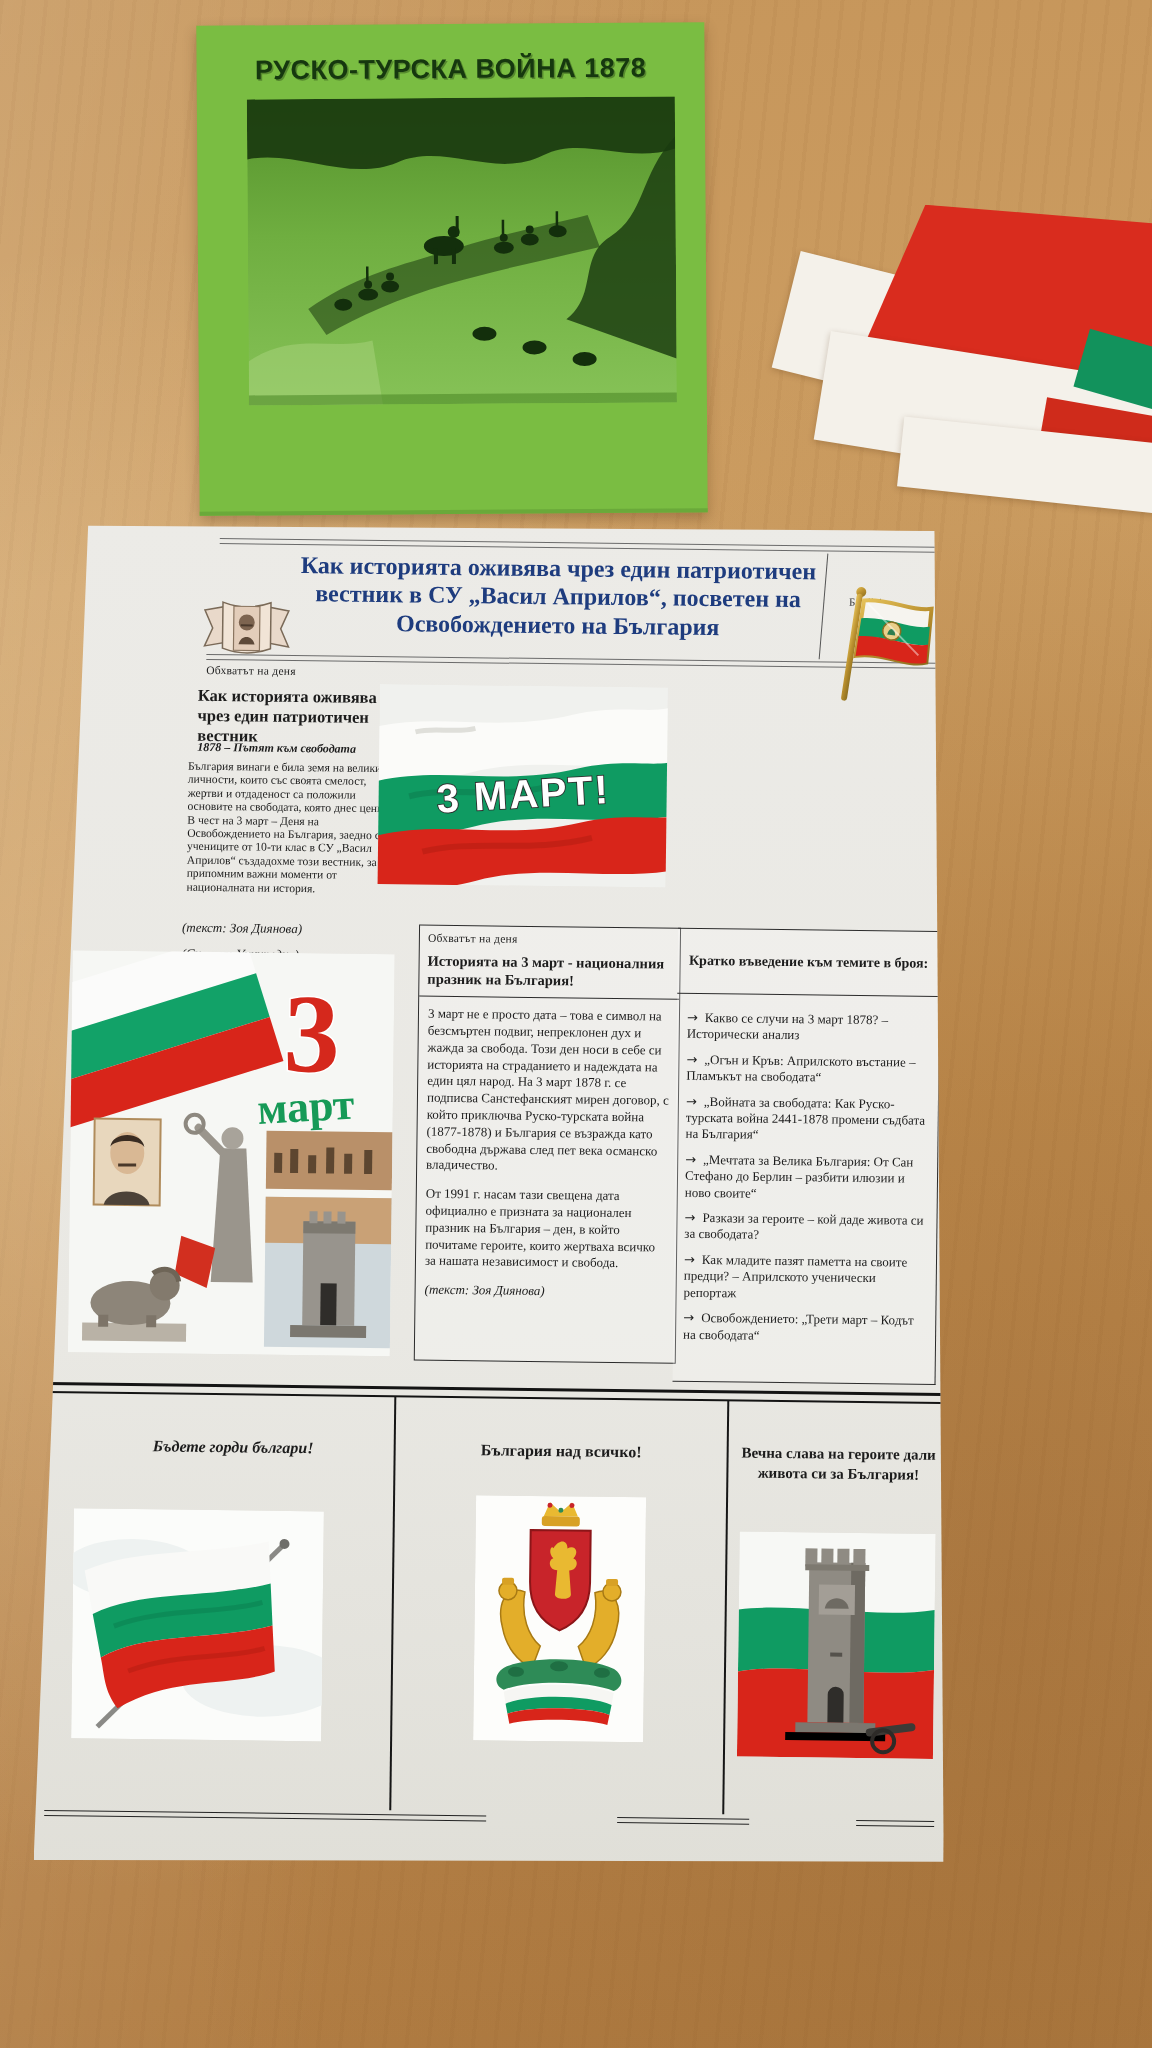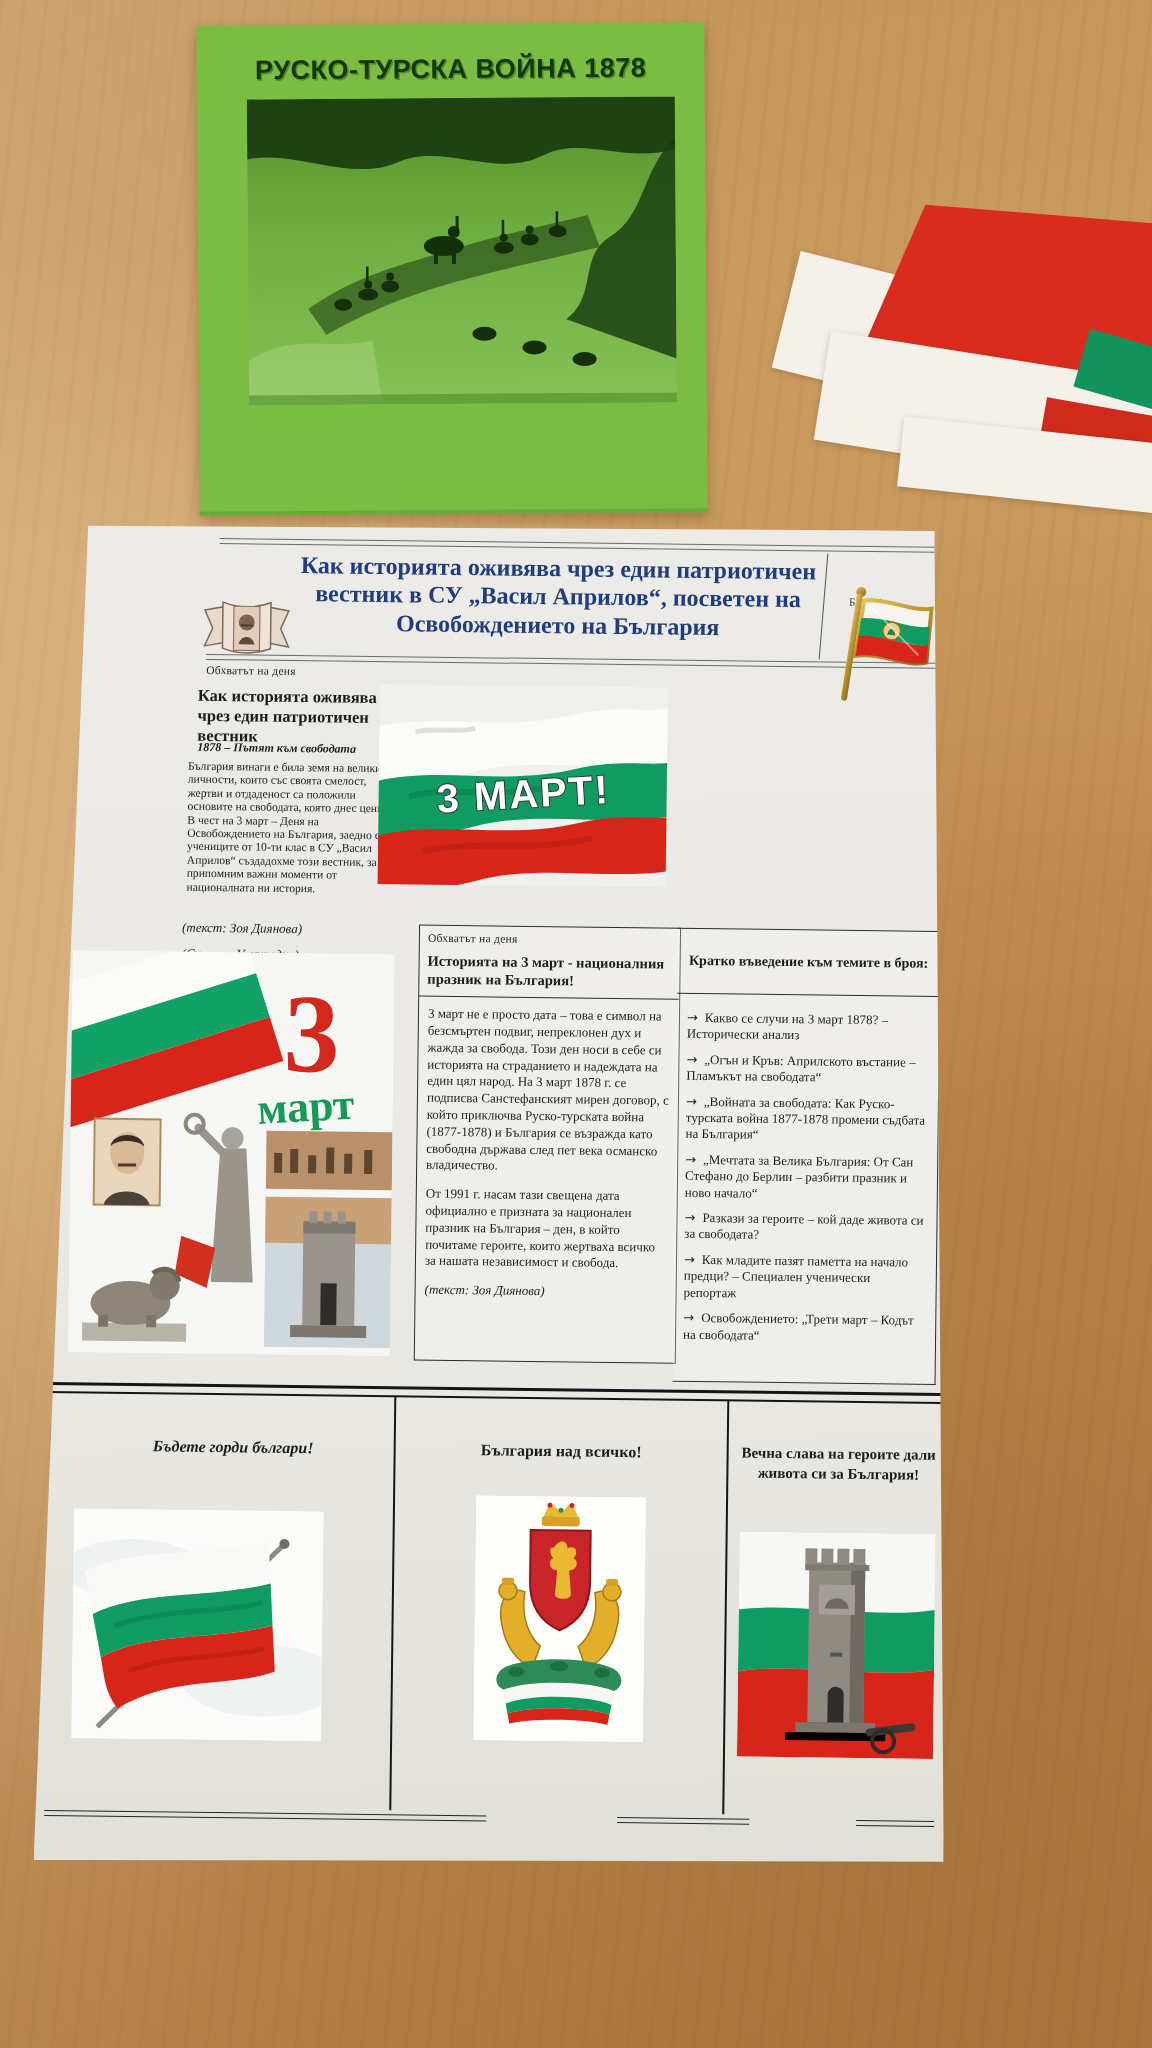--- a/index.html
+++ b/index.html
@@ -271,24 +271,24 @@
         <p>От 1991 г. насам тази свещена дата официално е призната за национален празник на България – ден, в който почитаме героите, които жертваха всичко за нашата независимост и свобода.</p>
         <div class="credit">(текст: Зоя Диянова)</div>
       </div>
     </div>
 
     <div class="abs news-box topics-box">
       <div class="topics-head">Кратко въведение към темите в броя:</div>
       <div class="topics-list">
         <div class="topic"><span class="arrow">→</span><span>Какво се случи на 3 март 1878? – Исторически анализ</span></div>
         <div class="topic"><span class="arrow">→</span><span>„Огън и Кръв: Априлското въстание – Пламъкът на свободата“</span></div>
-        <div class="topic"><span class="arrow">→</span><span>„Войната за свободата: Как Руско-турската война 1877-1878 промени съдбата на България“</span></div>
-        <div class="topic"><span class="arrow">→</span><span>„Мечтата за Велика България: От Сан Стефано до Берлин – разбити празник и ново начало“</span></div>
+        <div class="topic"><span class="arrow">→</span><span>„Войната за свободата: Как Руско-турската война 2441-1878 промени съдбата на България“</span></div>
+        <div class="topic"><span class="arrow">→</span><span>„Мечтата за Велика България: От Сан Стефано до Берлин – разбити илюзии и ново своите“</span></div>
         <div class="topic"><span class="arrow">→</span><span>Разкази за героите – кой даде живота си за свободата?</span></div>
-        <div class="topic"><span class="arrow">→</span><span>Как младите пазят паметта на начало предци? – Специален ученически репортаж</span></div>
+        <div class="topic"><span class="arrow">→</span><span>Как младите пазят паметта на своите предци? – Априлското ученически репортаж</span></div>
         <div class="topic"><span class="arrow">→</span><span>Освобождението: „Трети март – Кодът на свободата“</span></div>
       </div>
     </div>
 
     <div class="abs footer-rule"></div>
 
     <div class="abs footer-cols">
       <div class="fcol fcol1">
         <div class="fcap fcap1">Бъдете горди българи!</div>
         <svg class="fimg fimg1" width="250" height="230" viewBox="0 0 250 230">

